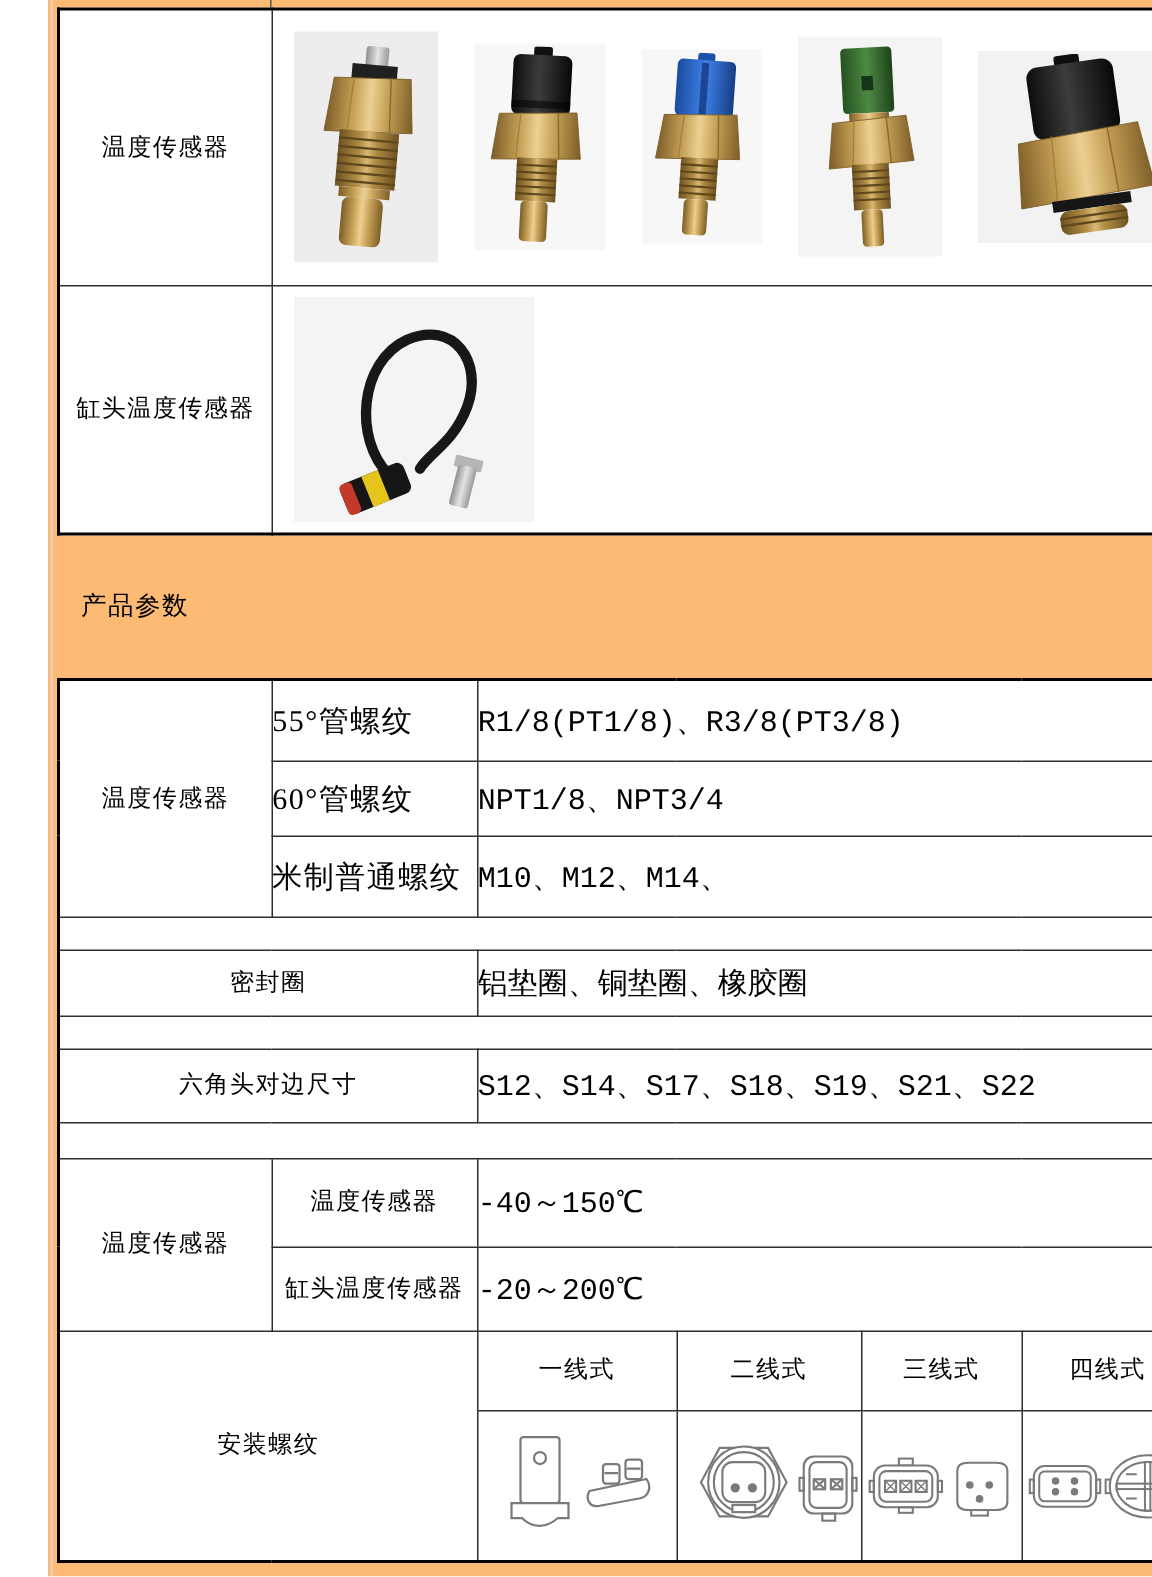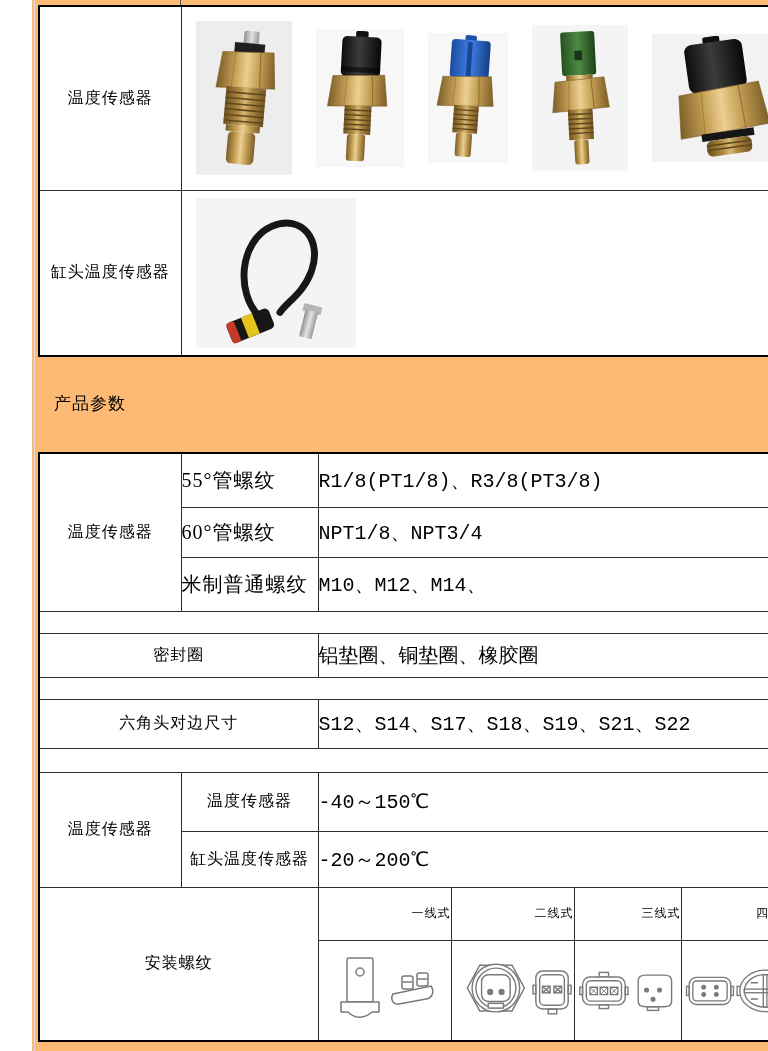--- a/index.html
+++ b/index.html
@@ -9,21 +9,21 @@
   }
   .leftrule{position:absolute;left:2px;top:0;width:1px;height:1051px;background:#dcdcE4;}
   .toptick{position:absolute;left:148px;top:0;width:1px;height:6px;background:#555;}
   table.t{border-collapse:collapse;table-layout:fixed;position:absolute;background:#fff;}
   table.t{border:2px solid #000;}
   table.t td{border:1px solid #2e2e2e;padding:0;vertical-align:middle;overflow:hidden;}
   .lab{text-align:center;font-size:16px;letter-spacing:1px;}
   .sub{text-align:left;padding-left:7px;font-size:20px;letter-spacing:1px;}
   .subc{text-align:center;font-size:16px;letter-spacing:1px;}
   .val{text-align:left;font-family:"Liberation Mono","DejaVu Sans Mono",monospace;font-size:20px;}
-  .hd{text-align:right;font-size:12px;letter-spacing:1px;}
+  .hd{text-align:center;font-size:16px;letter-spacing:1px;}
   .sect{position:absolute;left:0;top:355px;width:760px;height:97px;display:flex;align-items:center;
         padding-left:22px;font-size:17px;letter-spacing:1px;}
   .photorow{display:flex;align-items:center;gap:24px;padding-left:14px;}
   .ph{display:flex;align-items:center;justify-content:center;flex:0 0 auto;}
   .ph1{width:96px;height:154px;background:#ededed;}
   .ph2{width:88px;height:138px;background:#f7f7f7;}
   .ph3{width:80px;height:130px;background:#f7f7f7;}
   .ph4{width:96px;height:146px;background:#f4f4f4;}
   .ph5{width:134px;height:128px;background:#f2f2f2;}
   .ph6{width:160px;height:150px;background:#f4f4f4;}

